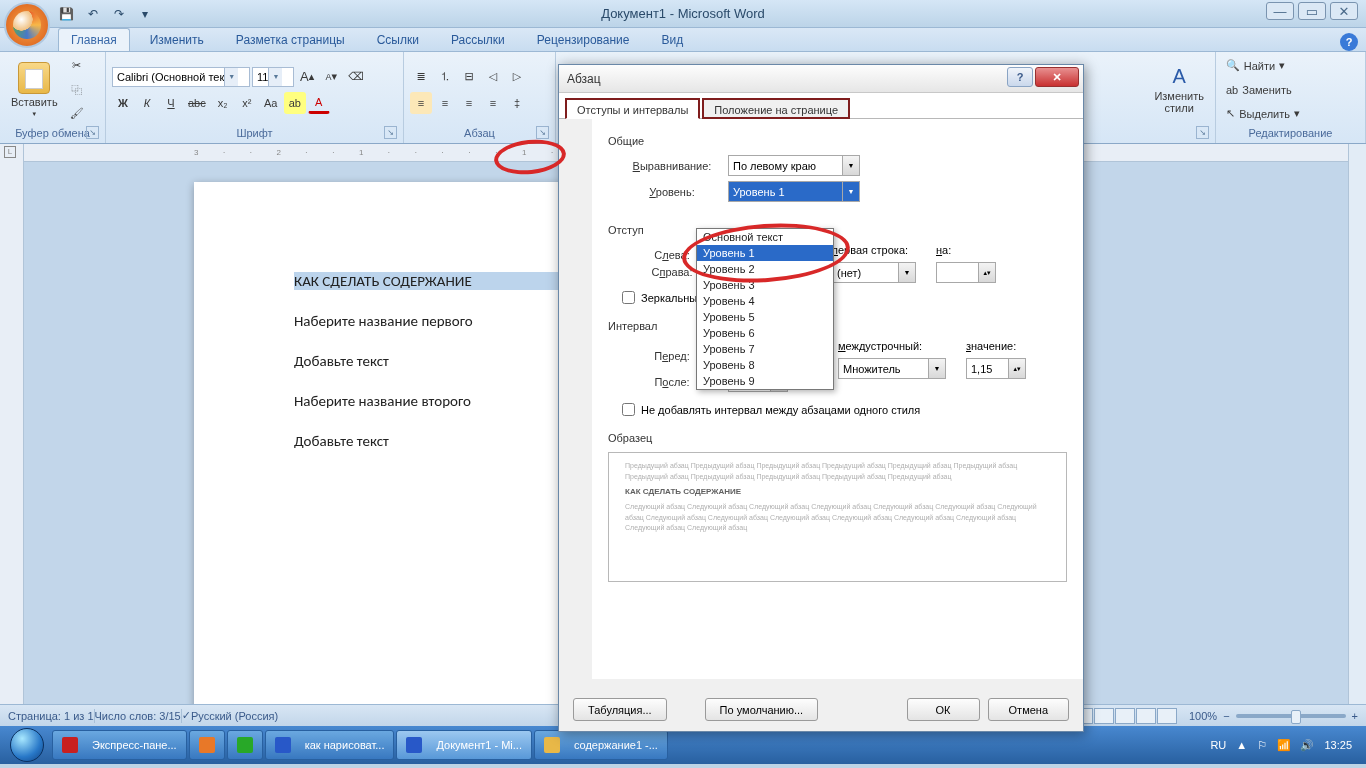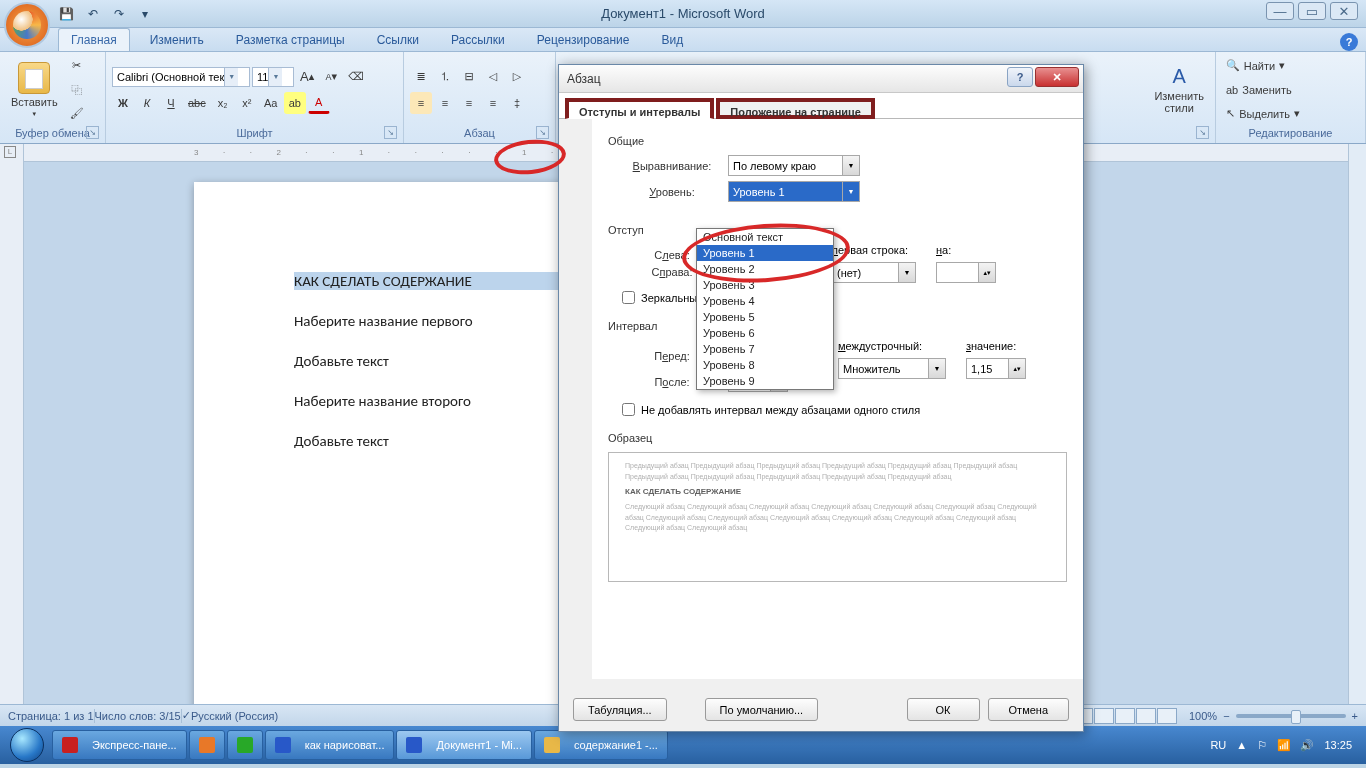--- a/index.html
+++ b/index.html
@@ -57,21 +57,21 @@
 .tray{margin-left:auto;display:flex;align-items:center;gap:10px;color:#fff;font-size:11px;padding-right:10px;}
 
 
 .dialog{position:absolute;left:558px;top:64px;width:526px;height:668px;background:#f0f0f0;border:1px solid #6a88a8;box-shadow:2px 2px 12px rgba(0,0,0,.4);z-index:50;font-size:11px;}
 .dlg-title{height:28px;background:linear-gradient(#fdfdfd,#e6e6e6);display:flex;align-items:center;padding:0 8px;border-bottom:1px solid #c8c8c8;position:relative;}
 .dlg-title span{color:#333;font-size:12px;}
 .dlg-ctrls{position:absolute;right:4px;top:2px;display:flex;gap:2px;}
 .dlg-help{width:26px;height:20px;background:linear-gradient(#f0f4fa,#cad8ec);border:1px solid #8aa4c4;border-radius:3px;display:flex;align-items:center;justify-content:center;color:#3a5a8a;font-weight:bold;}
 .dlg-close{width:44px;height:20px;background:linear-gradient(#e89090,#c83030);border:1px solid #983030;border-radius:3px;color:#fff;display:flex;align-items:center;justify-content:center;font-size:11px;font-weight:bold;}
 .dlg-tabs{height:26px;display:flex;padding:4px 6px 0 6px;gap:2px;border-bottom:1px solid #b8b8b8;background:#fff;}
-.dlg-tab{padding:4px 10px;border:4px solid #7f1d1d;background:#f0f0f0;font-size:11px;color:#333;position:relative;top:1px;font-weight:bold;}
+.dlg-tab{padding:4px 10px;border:2px solid #7f1d1d;background:#f0f0f0;font-size:11px;color:#333;position:relative;top:1px;}
 .dlg-tab.active{background:#fff;border-bottom:1px solid #fff;}
 .dlg-body{padding:10px 16px;background:#fff;height:560px;overflow:hidden;margin-left:33px;}
 .fieldset-label{font-size:11px;color:#333;margin:6px 0 8px 0;}
 .row{display:flex;align-items:center;margin:5px 0 5px 14px;gap:6px;}
 .row label{width:100px;font-size:11px;color:#333;text-align:center;}
 .row label u{text-decoration:underline;}
 .combo{height:21px;border:1px solid #a8a8a8;background:#fff;display:flex;align-items:center;padding-left:4px;font-size:11px;position:relative;}
 .combo .arr{position:absolute;right:0;top:0;bottom:0;width:17px;background:linear-gradient(#f4f4f4,#d8d8d8);border-left:1px solid #a8a8a8;display:flex;align-items:center;justify-content:center;font-size:7px;}
 .spinner{width:60px;}
 .col3{display:flex;gap:20px;}

